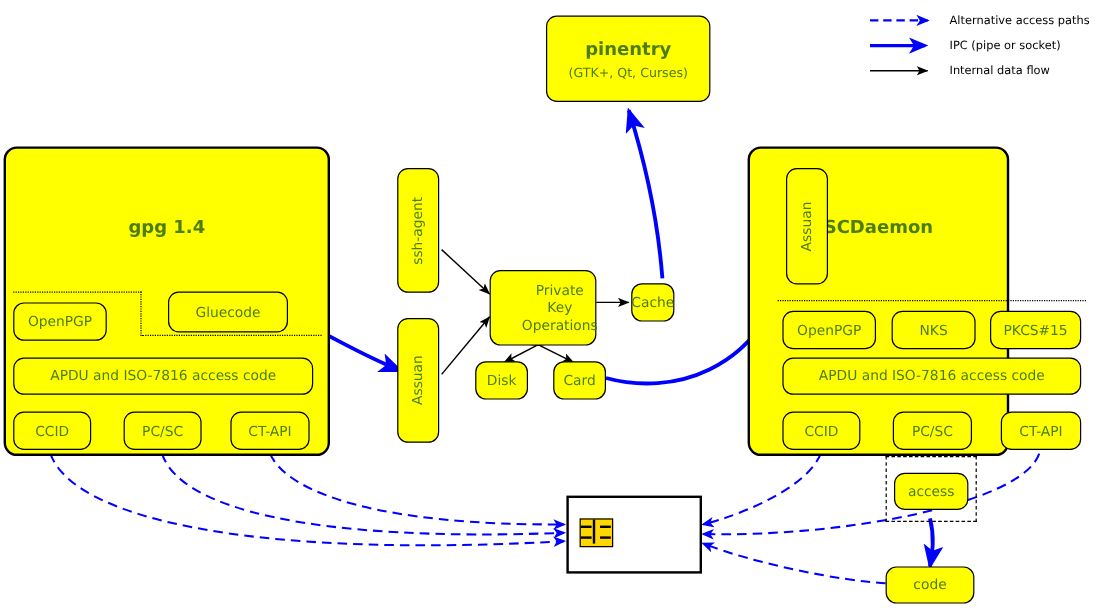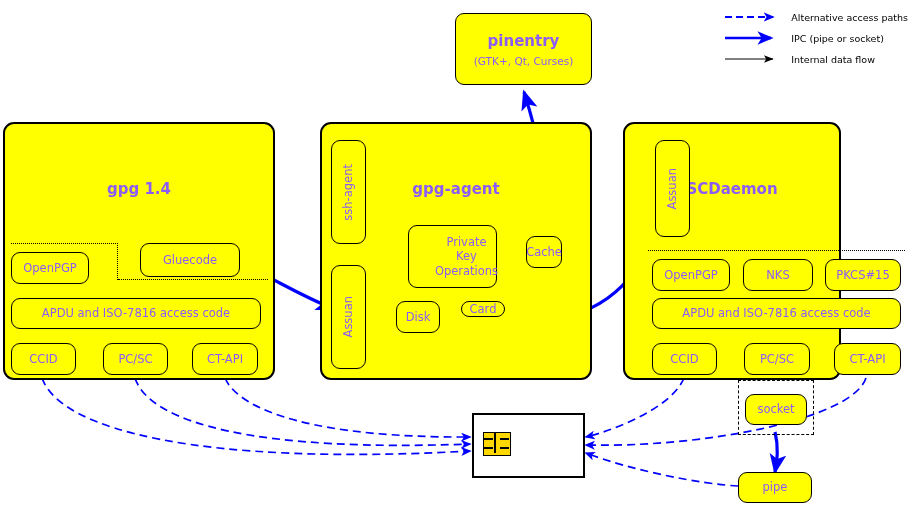--- a/index.html
+++ b/index.html
@@ -27,21 +27,21 @@
     position: absolute;
     box-sizing: border-box;
     background: #ffff00;
     border: 1.6px solid #000000;
     border-radius: 9px;
     display: flex;
     flex-direction: column;
     align-items: center;
     justify-content: center;
     text-align: center;
-    color: #8b5cf6;
+    color: #4d7c0f;
     z-index: 10;
   }
   .container-node {
     border-width: 2.2px;
     border-radius: 11px;
     justify-content: flex-start;
     z-index: 6;
   }
   .container-title {
     font-weight: bold;
@@ -208,23 +208,20 @@
   <div class="node" style="left:11px; top:343px; width:65px; height:32px;">
     <span class="leaf-label">CCID</span>
   </div>
   <div class="node" style="left:103px; top:343px; width:65px; height:32px;">
     <span class="leaf-label">PC/SC</span>
   </div>
   <div class="node" style="left:192px; top:343px; width:66px; height:32px;">
     <span class="leaf-label">CT-API</span>
   </div>
 
-  <div class="node container-node" style="left:320px; top:122px; width:272px; height:258px;">
-    <div class="container-title" style="margin-top:56px;">gpg-agent</div>
-  </div>
 
   <div class="node vertical-node" style="left:331px; top:140px; width:35px; height:104px;">
     <span class="leaf-label">ssh-agent</span>
   </div>
 
   <div class="node vertical-node" style="left:331px; top:265px; width:35px; height:104px;">
     <span class="leaf-label">Assuan</span>
   </div>
 
   <div class="node two-line" style="left:408px; top:225px; width:89px; height:63px;padding-left:28px;">
@@ -233,21 +230,21 @@
   </div>
 
   <div class="node" style="left:526px; top:236px; width:36px; height:32px;">
     <span class="leaf-label">Cache</span>
   </div>
 
   <div class="node" style="left:396px; top:301px; width:44px; height:32px;">
     <span class="leaf-label">Disk</span>
   </div>
 
-  <div class="node" style="left:461px; top:301px; width:44px; height:16px;">
+  <div class="node" style="left:461px; top:301px; width:44px; height:32px;">
     <span class="leaf-label">Card</span>
   </div>
 
   <div class="node container-node" style="left:623px; top:122px; width:218px; height:258px;">
     <div class="container-title" style="margin-top:56px;">SCDaemon</div>
   </div>
 
   <div class="node vertical-node" style="left:655px; top:140px; width:35px; height:97px;">
     <span class="leaf-label">Assuan</span>
   </div>
@@ -274,25 +271,25 @@
   <div class="node" style="left:744px; top:343px; width:66px; height:32px;">
     <span class="leaf-label">PC/SC</span>
   </div>
   <div class="node" style="left:834px; top:343px; width:67px; height:32px;">
     <span class="leaf-label">CT-API</span>
   </div>
 
   <div class="dashed-region" style="left:738px; top:380px; width:76px; height:55px;"></div>
 
   <div class="node" style="left:745px; top:394px; width:62px; height:31px;">
-    <span class="leaf-label">socket</span>
+    <span class="leaf-label">access</span>
   </div>
 
   <div class="node" style="left:738px; top:472px; width:74px; height:31px;">
-    <span class="leaf-label">pipe</span>
+    <span class="leaf-label">code</span>
   </div>
 
   <div class="card" style="left:472px; top:413px; width:113px; height:65px;"></div>
   <div class="card-chip" style="left:483px; top:432px; width:26px; height:22px;"></div>
   <div class="chip-line" style="left:494px; top:433px; width:1.6px; height:20px;"></div>
   <div class="chip-line" style="left:484px; top:438px; width:9px; height:1.6px;"></div>
   <div class="chip-line" style="left:484px; top:447px; width:9px; height:1.6px;"></div>
   <div class="chip-line" style="left:500px; top:438px; width:9px; height:1.6px;"></div>
   <div class="chip-line" style="left:500px; top:447px; width:9px; height:1.6px;"></div>
 

